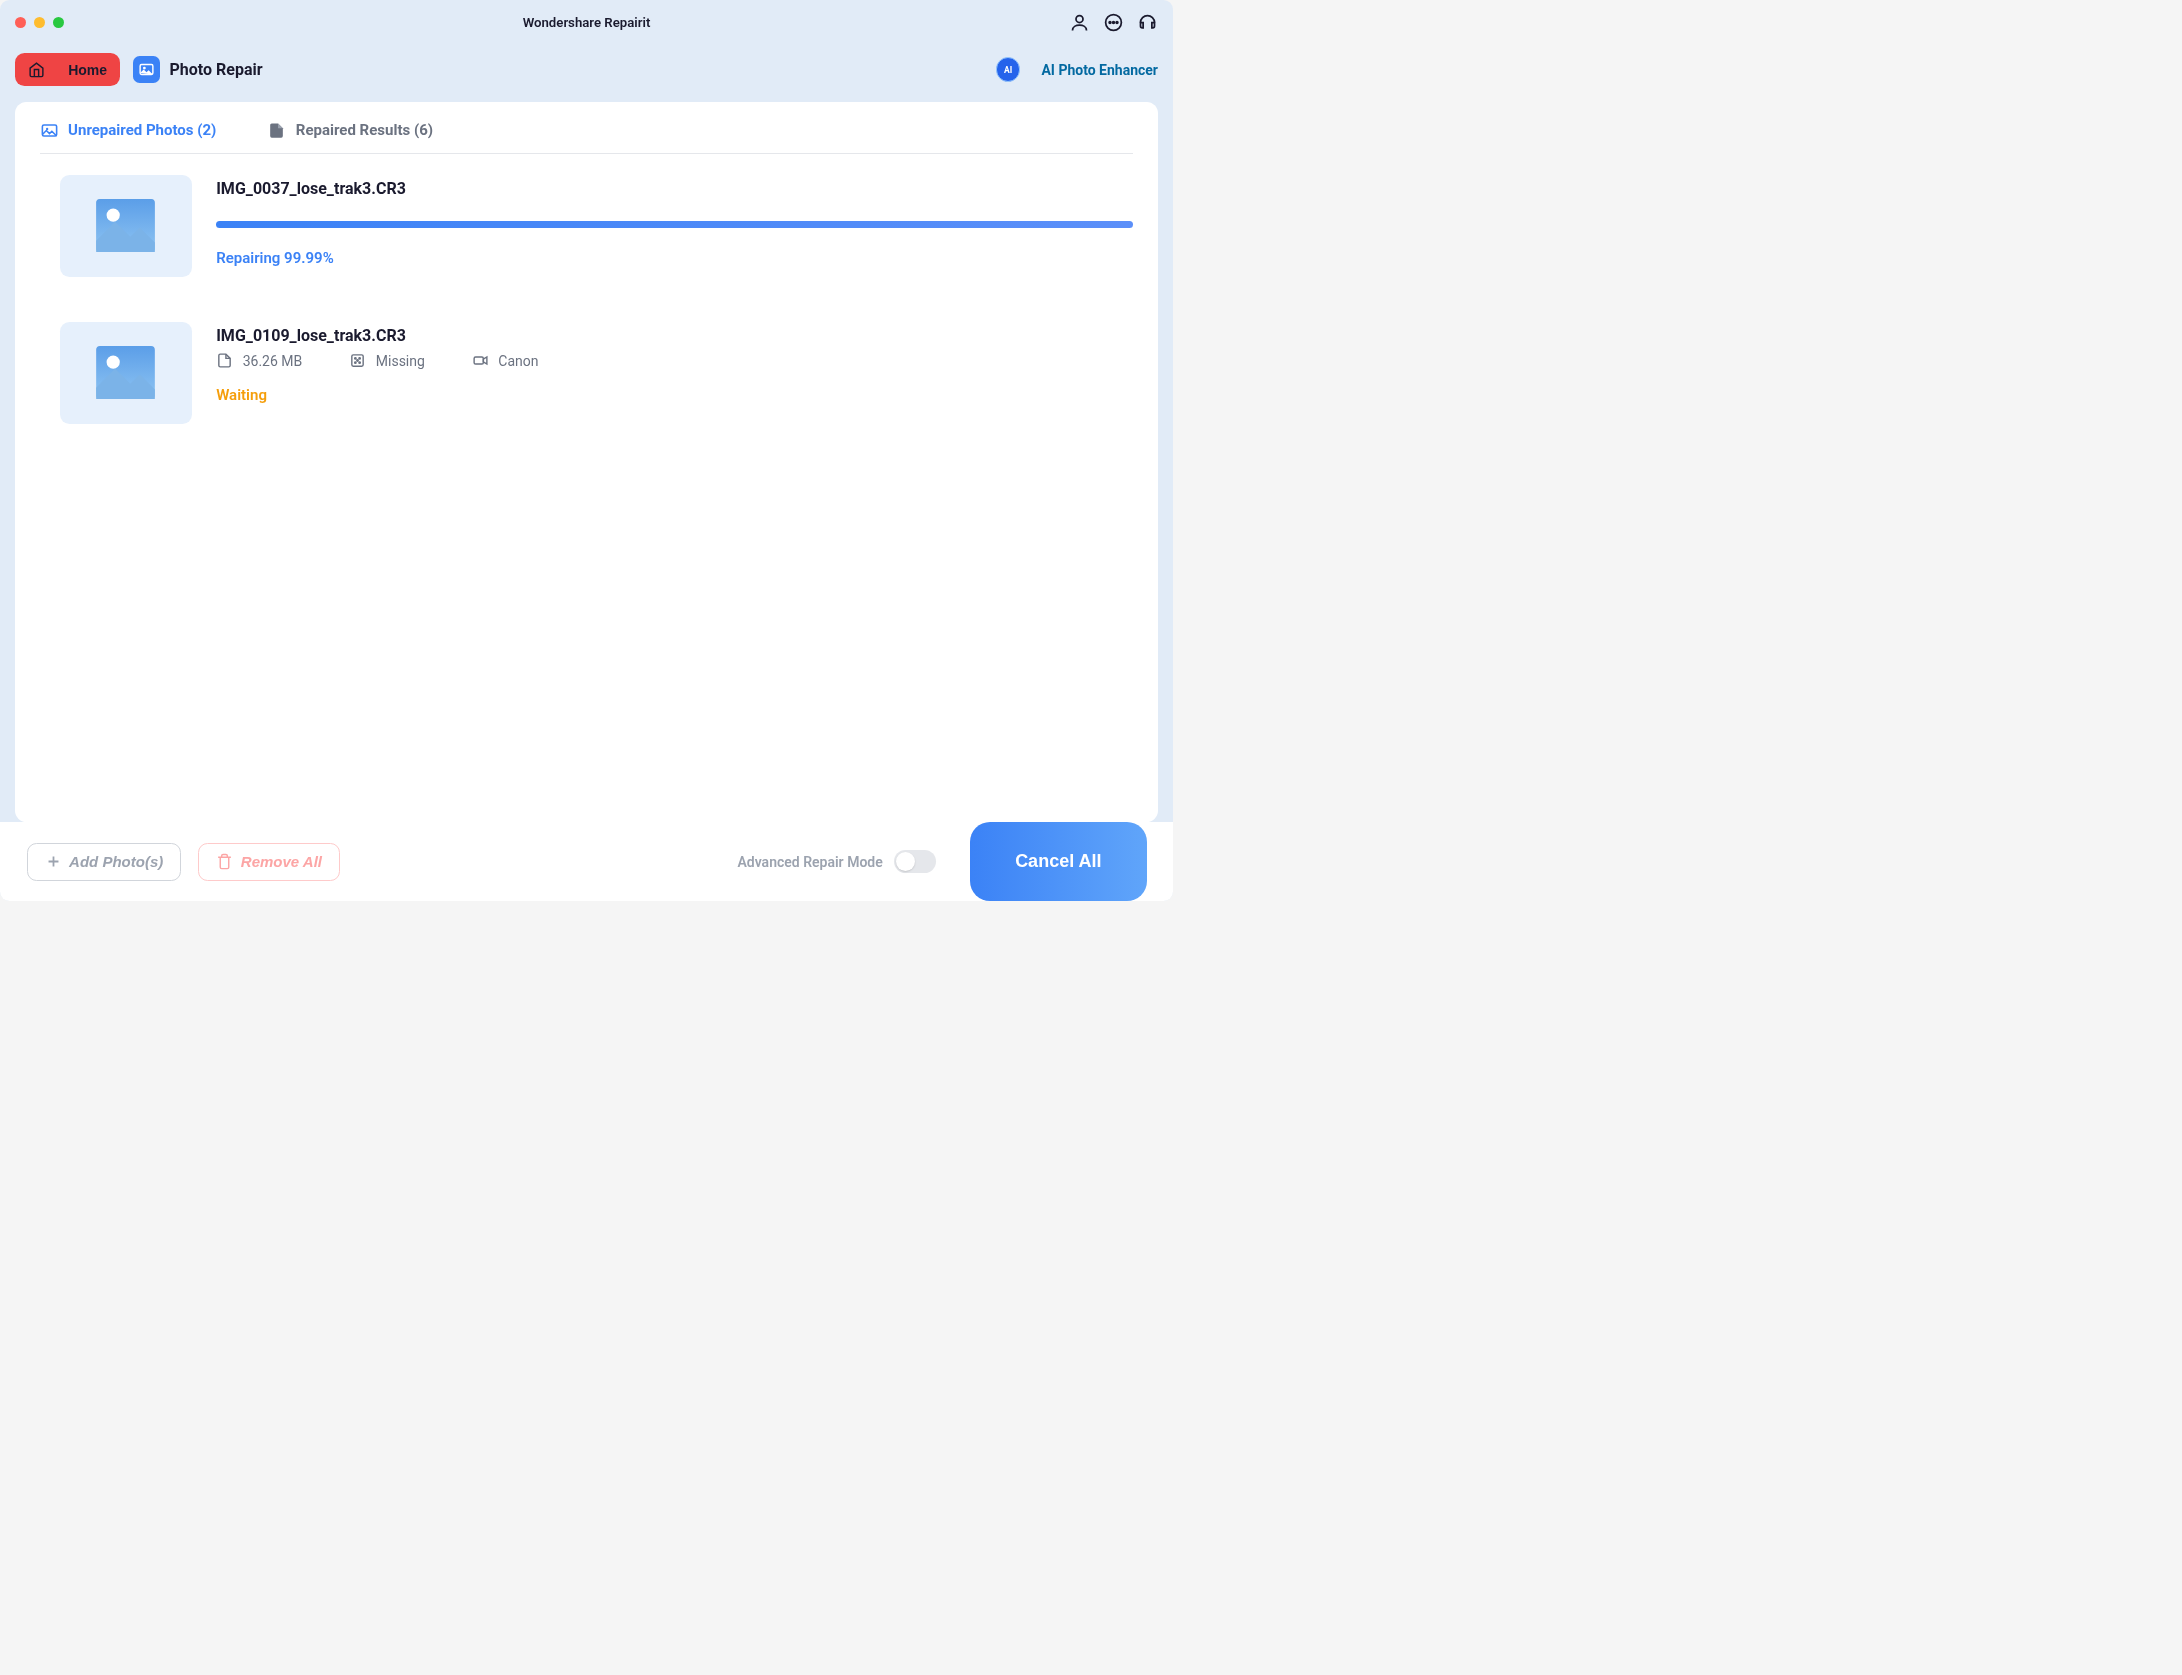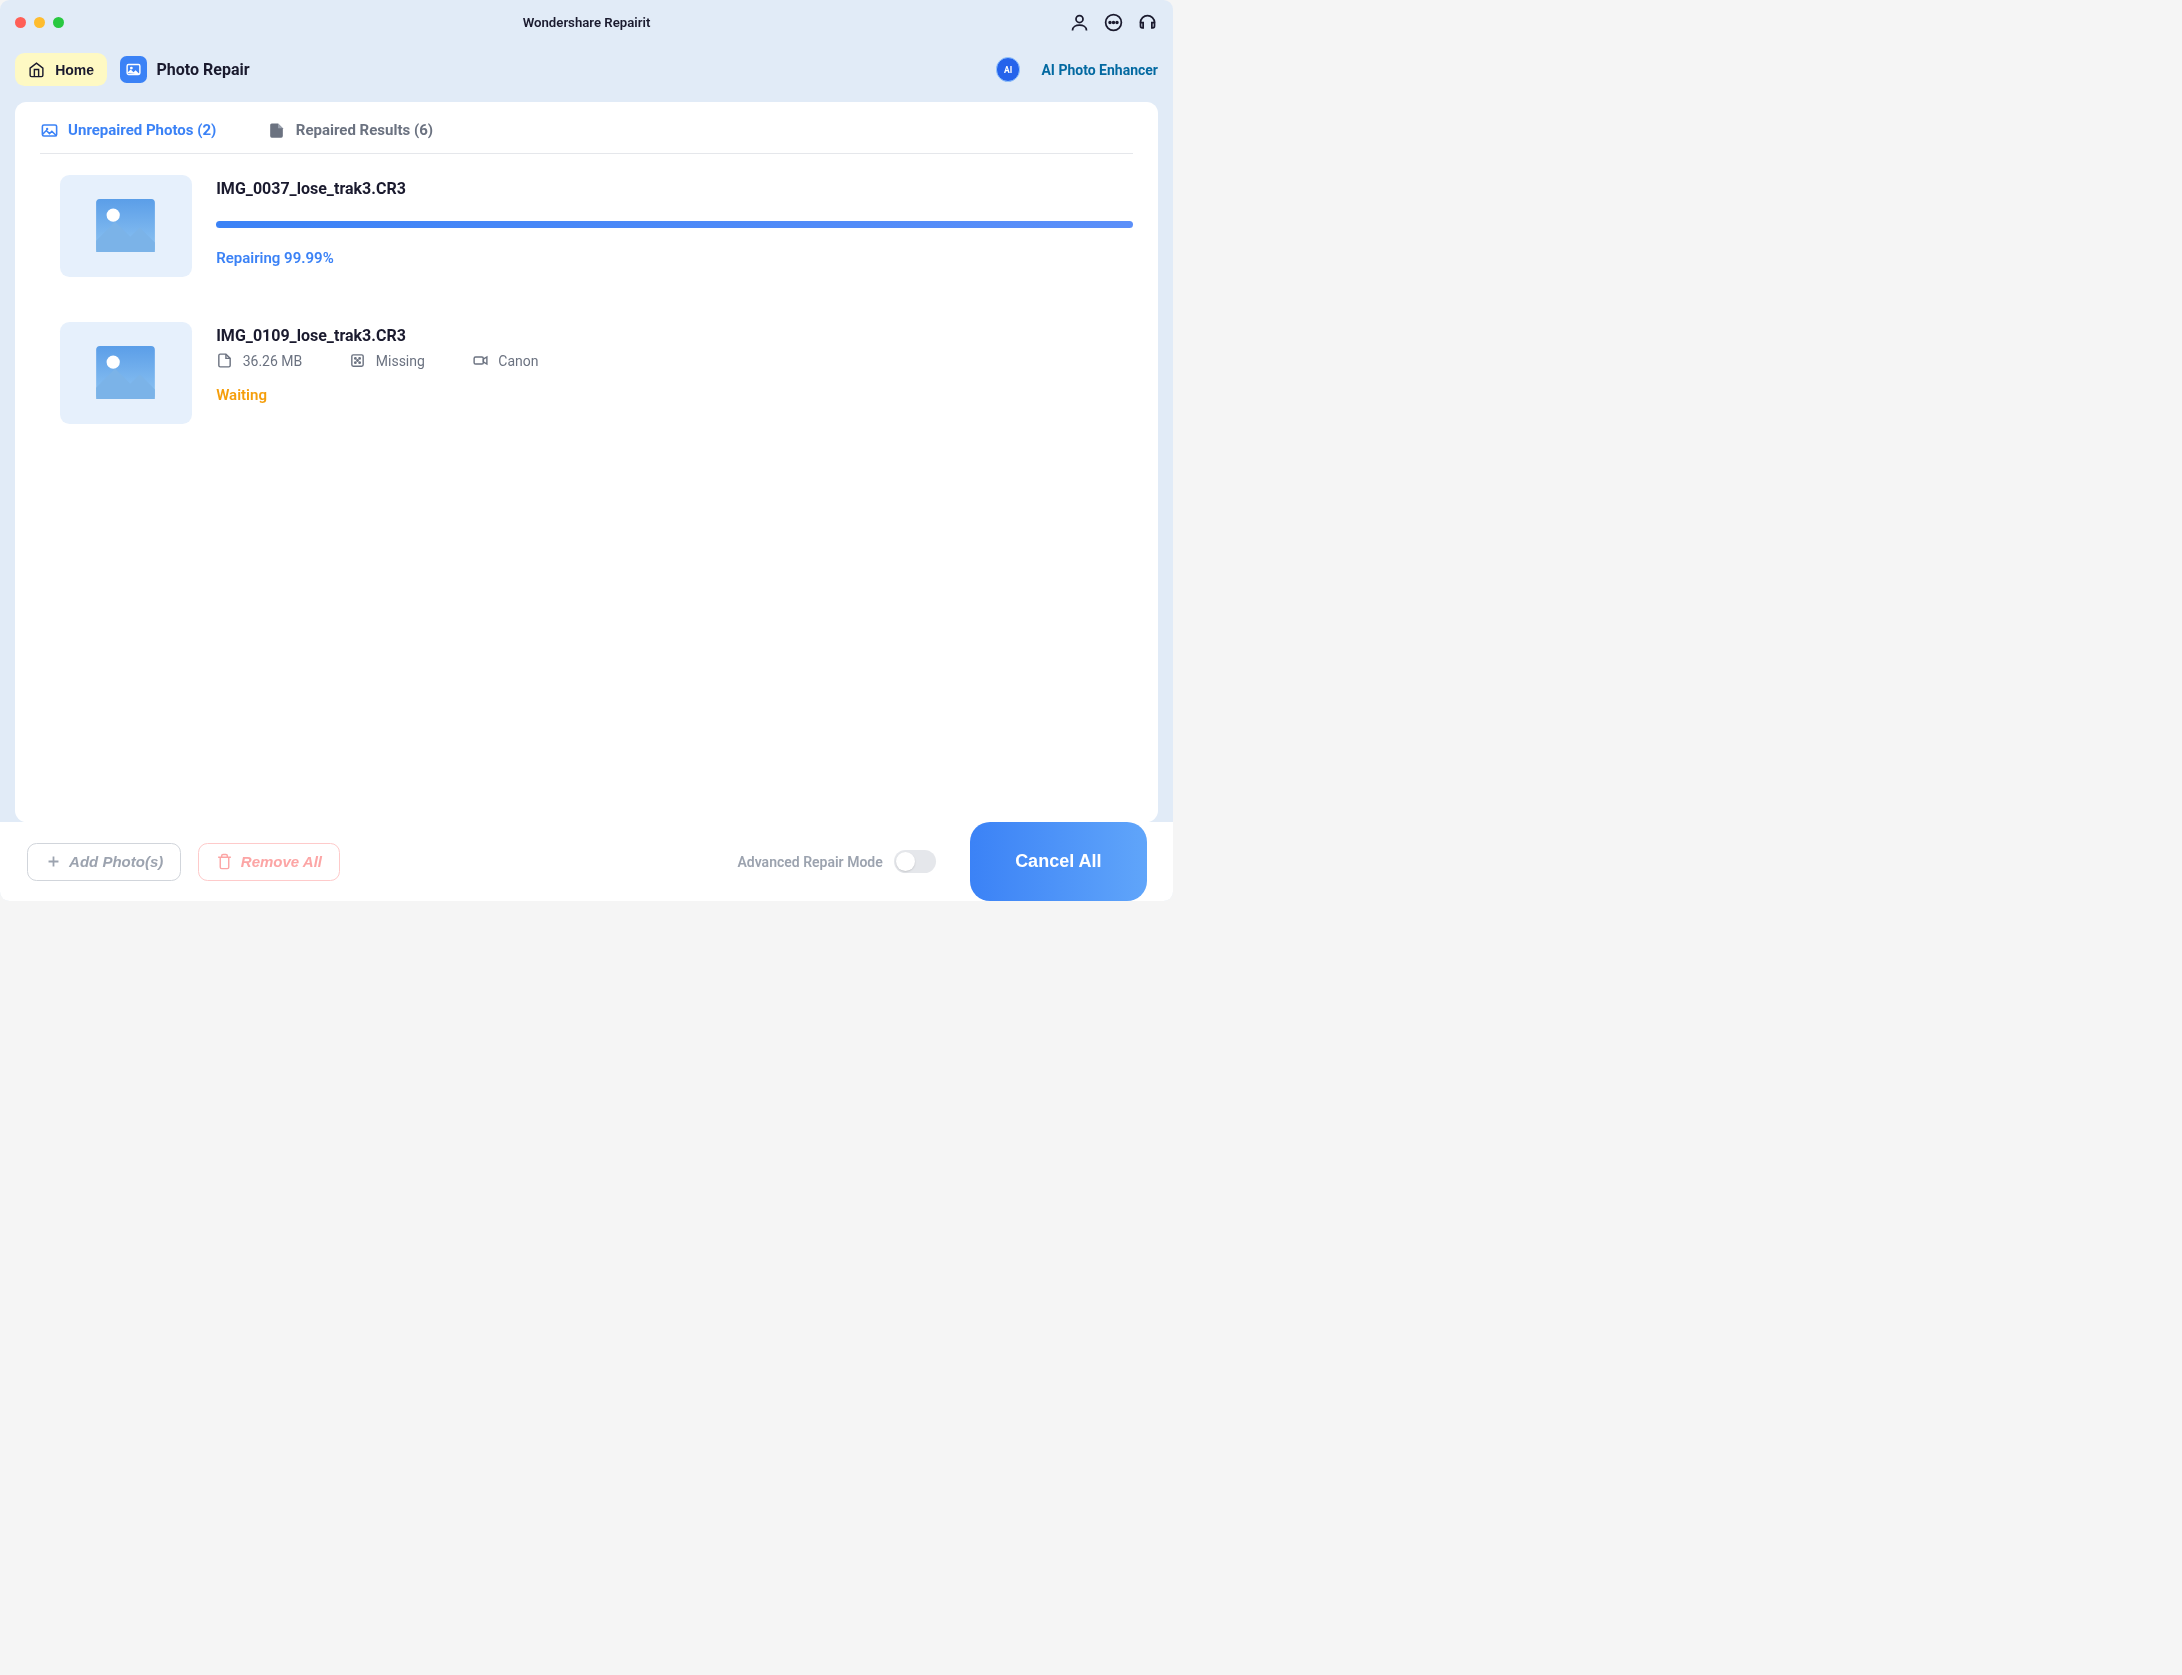--- a/index.html
+++ b/index.html
@@ -61,27 +61,27 @@
   cursor: pointer;
 }
 .nav-bar {
   height: 49px;
   display: flex;
   align-items: center;
   padding: 0 15px;
   gap: 13.2px;
 }
 .home-btn {
-  background: #fef9c3;
+  background: #ef4444;
   border: none;
   border-radius: 9.5px;
   padding: 7.6px 13.2px;
   display: flex;
   align-items: center;
-  gap: 10px;
+  gap: 23px;
   font-size: 14px;
   font-weight: 600;
   color: #1a1a2e;
   cursor: pointer;
 }
 .photo-repair-label {
   display: flex;
   align-items: center;
   gap: 9.5px;
 }

